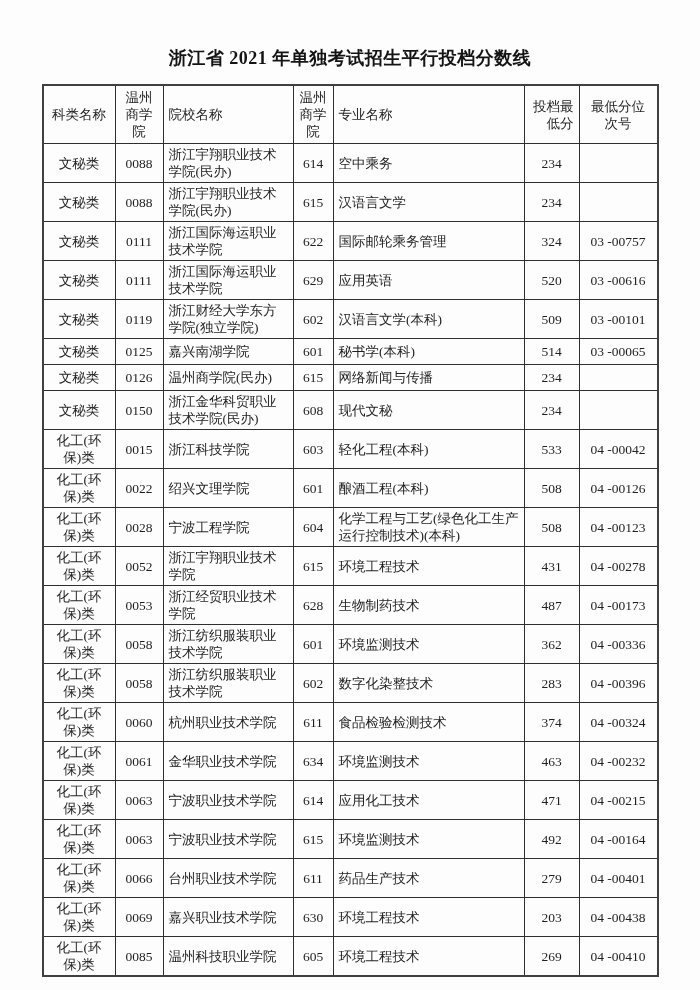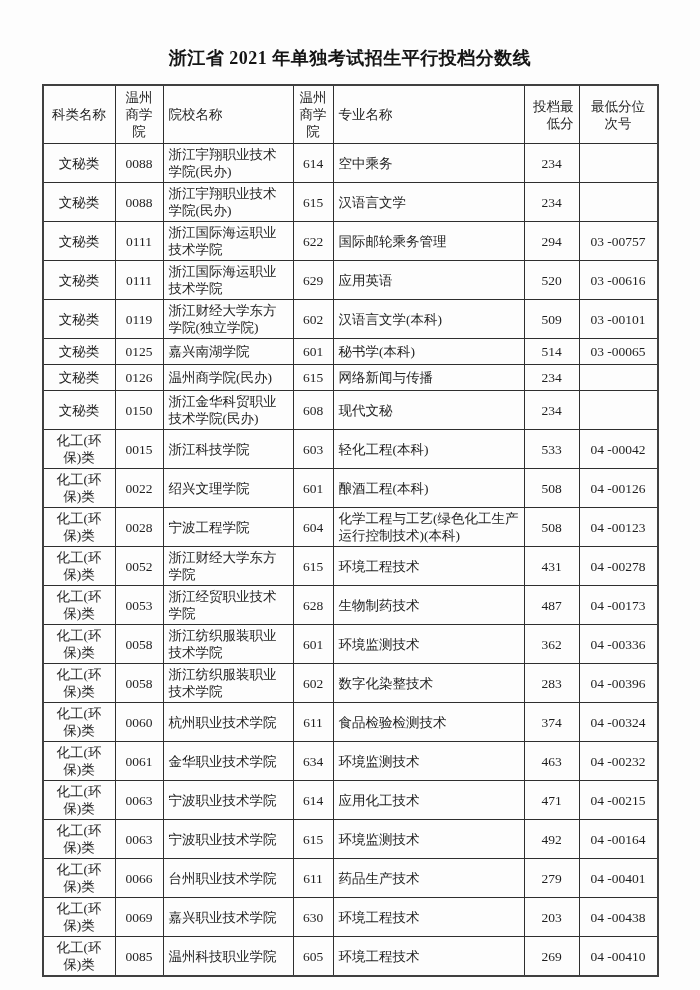--- a/index.html
+++ b/index.html
@@ -112,21 +112,21 @@
           <td>汉语言文学</td>
           <td>234</td>
           <td></td>
         </tr>
         <tr>
           <td>文秘类</td>
           <td>0111</td>
           <td>浙江国际海运职业技术学院</td>
           <td>622</td>
           <td>国际邮轮乘务管理</td>
-          <td>294</td>
+          <td>324</td>
           <td>03 -00757</td>
         </tr>
         <tr>
           <td>文秘类</td>
           <td>0111</td>
           <td>浙江国际海运职业技术学院</td>
           <td>629</td>
           <td>应用英语</td>
           <td>520</td>
           <td>03 -00616</td>
@@ -190,21 +190,21 @@
           <td>0028</td>
           <td>宁波工程学院</td>
           <td>604</td>
           <td>化学工程与工艺(绿色化工生产运行控制技术)(本科)</td>
           <td>508</td>
           <td>04 -00123</td>
         </tr>
         <tr>
           <td>化工(环保)类</td>
           <td>0052</td>
-          <td>浙江财经大学东方学院</td>
+          <td>浙江宇翔职业技术学院</td>
           <td>615</td>
           <td>环境工程技术</td>
           <td>431</td>
           <td>04 -00278</td>
         </tr>
         <tr>
           <td>化工(环保)类</td>
           <td>0053</td>
           <td>浙江经贸职业技术学院</td>
           <td>628</td>

